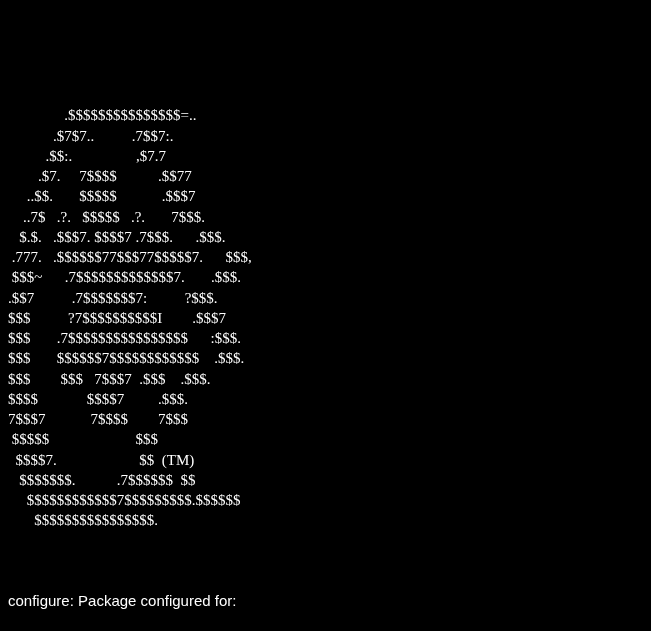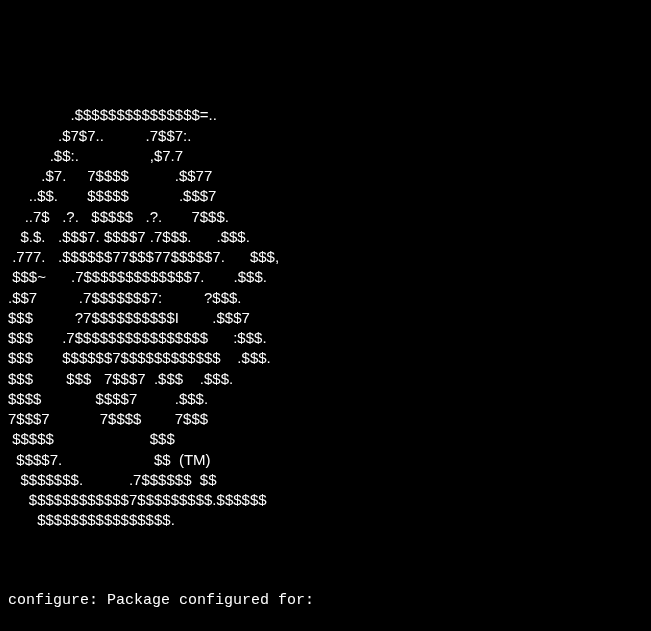--- a/index.html
+++ b/index.html
@@ -13,26 +13,26 @@
       font-family: 'Courier New', Consolas, Monaco, monospace;
       font-size: 15px;
       line-height: 1.35;
       padding: 4px 8px;
       width: 651px;
       height: 631px;
       overflow: hidden;
       white-space: pre;
     }
     .ascii-art {
-      font-family: Liberation Sans, sans-serif;
+      font-family: Liberation Serif, serif;
       white-space: pre;
       letter-spacing: 0;
     }
     .config-line {
-      font-family: Liberation Mono, monospace;
+      font-family: Liberation Sans, sans-serif;
       white-space: pre;
     }
   </style>
 </head>
 <body>
 
 
 
 <div class="ascii-art">
 <span>               .$$$$$$$$$$$$$$$=..</span>

